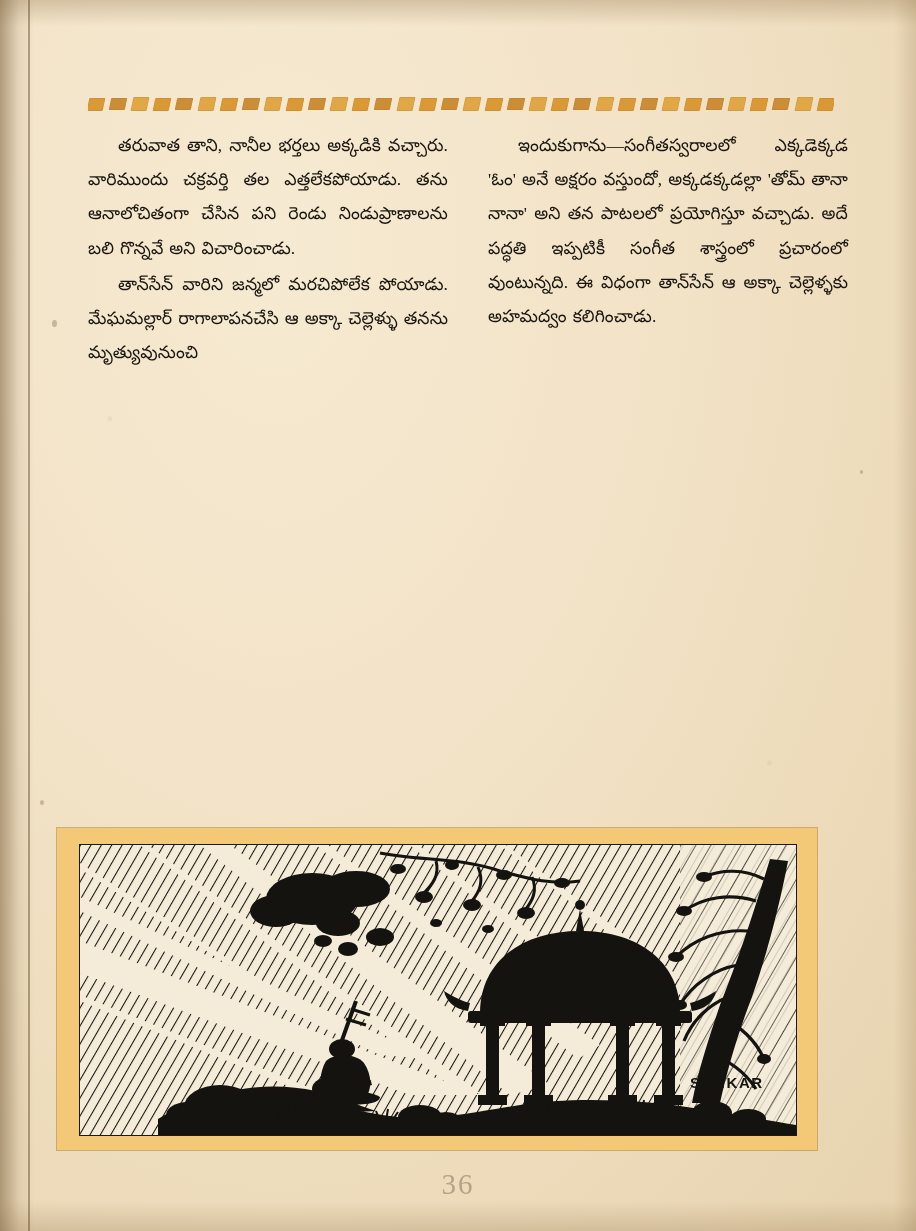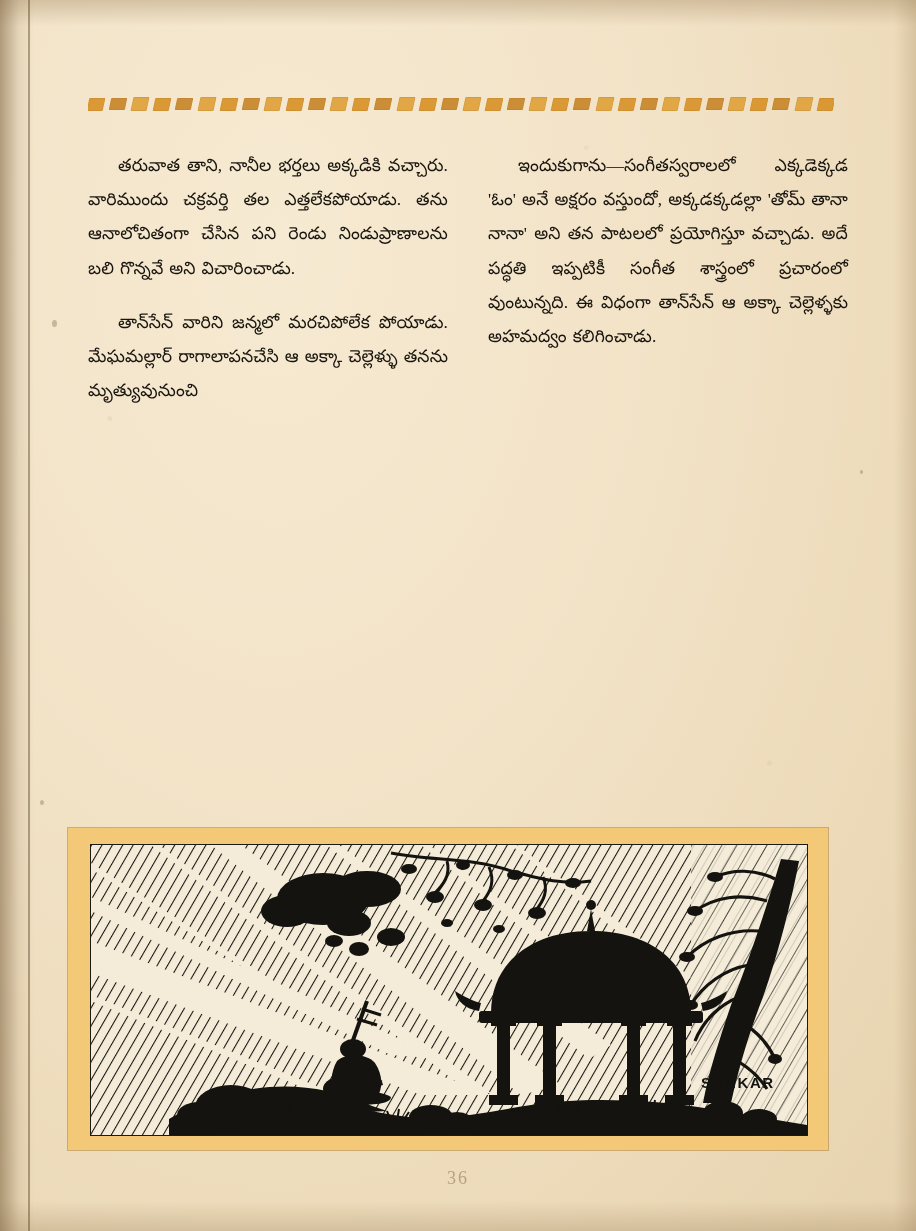--- a/index.html
+++ b/index.html
@@ -104,27 +104,27 @@
     font-family: "Liberation Serif", serif;
     font-size: 17.4px;
     line-height: 34.2px;
     color: #18140e;
     text-align: justify;
     text-justify: inter-word;
     letter-spacing: .1px;
     word-spacing: 1.5px;
     -webkit-font-smoothing: antialiased;
   }
-  p.para.indent { text-indent: 30px; margin-top: 20px; }
+  p.para.indent { text-indent: 30px; }
   p.para.quote { text-indent: 18px; }
 
   
   .illus-frame {
     position: absolute;
-    left: 68px;
+    left: 57px;
     top: 828px;
     width: 760px;
     height: 322px;
     background: #f3c877;
     padding: 0;
     box-sizing: border-box;
     box-shadow: 0 0 0 1px rgba(170,120,40,.5);
   }
   .illus-inner {
     position: absolute;
@@ -139,21 +139,21 @@
   .illus-svg { display: block; width: 100%; height: 100%; }
 
   
   .page-number {
     position: absolute;
     left: 0;
     right: 0;
     top: 1168px;
     text-align: center;
     font-family: "Liberation Serif", serif;
-    font-size: 18px;
+    font-size: 29px;
     color: #b6a288;
     letter-spacing: 2px;
   }
 
   
   .speck {
     position: absolute;
     background: rgba(120,95,60,.35);
     border-radius: 50%;
   }

